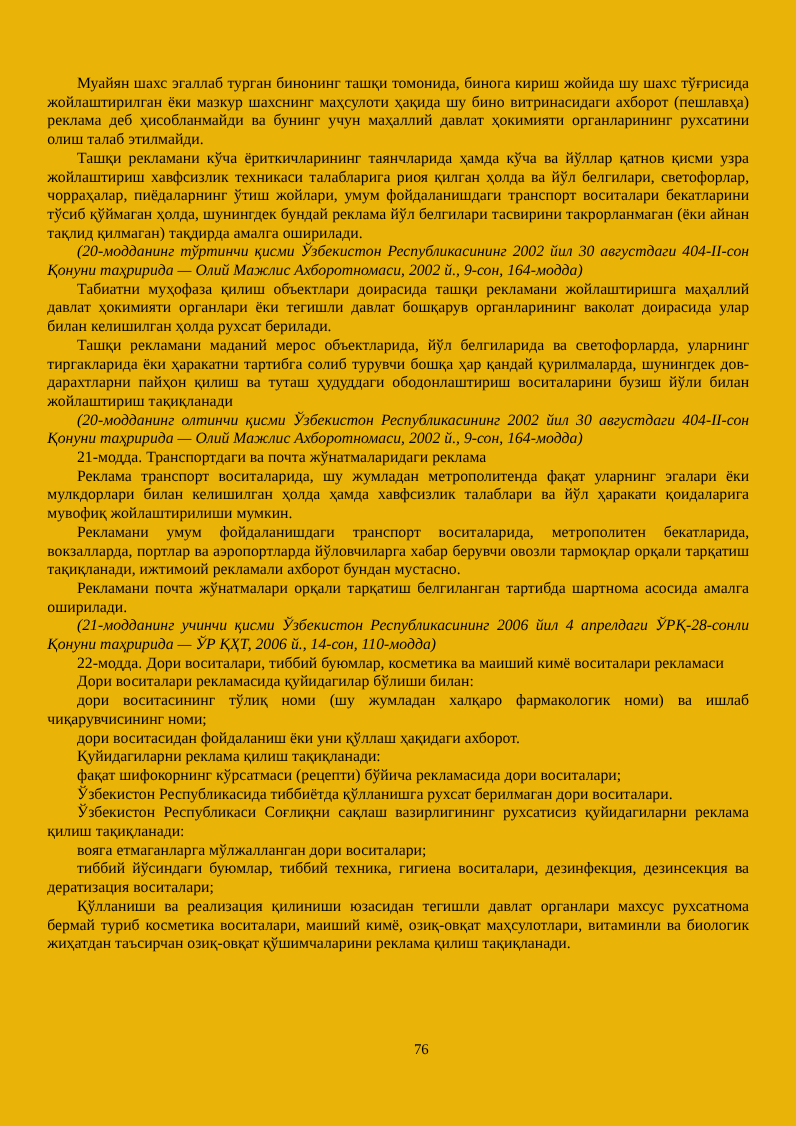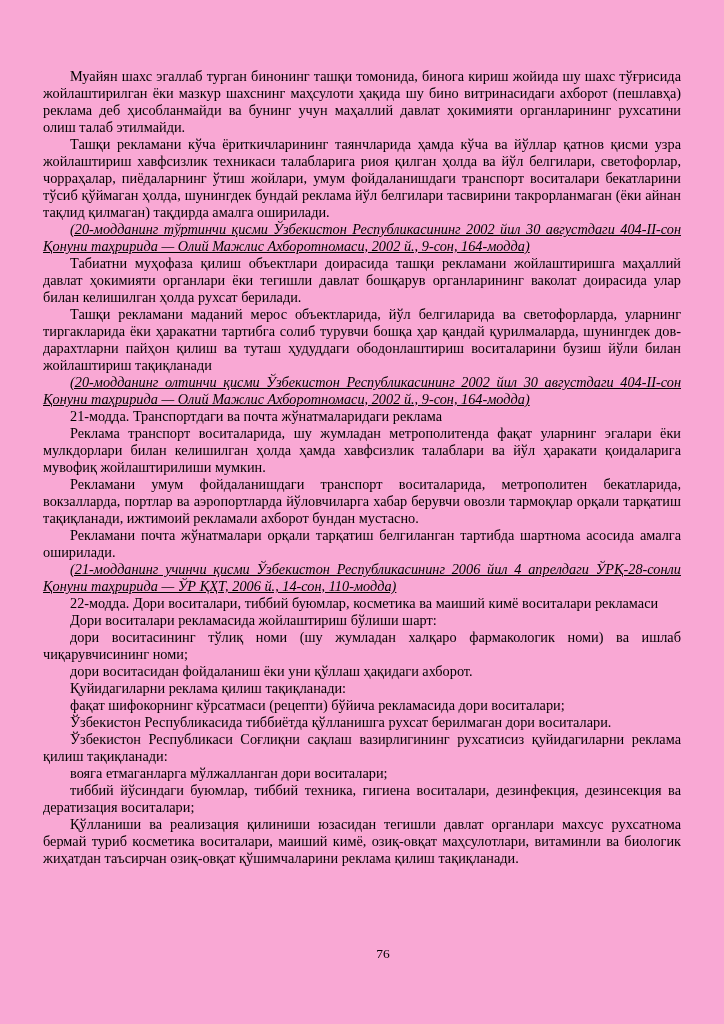--- a/index.html
+++ b/index.html
@@ -4,21 +4,21 @@
 <style>
   html, body {
     margin: 0;
     padding: 0;
     background: #ffffff;
   }
   .page {
     position: relative;
     width: 724px;
     height: 1024px;
-    background: #f9a8d4;
+    background: #eab308;
     color: #000000;
     font-family: "Liberation Serif", "DejaVu Serif", serif;
     overflow: hidden;
   }
   .content {
     position: absolute;
     left: 43px;
     top: 68px;
     width: 638px;
   }
@@ -26,21 +26,20 @@
     margin: 0;
     padding: 0;
     font-size: 14.3px;
     line-height: 17px;
     text-align: justify;
     text-indent: 27px;
     color: #000000;
   }
   .content p.ref {
     font-style: italic;
-    text-decoration: underline;
   }
   .page-number {
     position: absolute;
     left: 0;
     right: 0;
     top: 946px;
     text-align: center;
     font-size: 13.5px;
     color: #000000;
     padding-left: 42px;
@@ -56,21 +55,21 @@
     <p class="ref">(20-модданинг тўртинчи қисми Ўзбекистон Республикасининг 2002 йил 30 августдаги 404-II-сон Қонуни таҳририда — Олий Мажлис Ахборотномаси, 2002 й., 9-сон, 164-модда)</p>
     <p>Табиатни муҳофаза қилиш объектлари доирасида ташқи рекламани жойлаштиришга маҳаллий давлат ҳокимияти органлари ёки тегишли давлат бошқарув органларининг ваколат доирасида улар билан келишилган ҳолда рухсат берилади.</p>
     <p>Ташқи рекламани маданий мерос объектларида, йўл белгиларида ва светофорларда, уларнинг тиргакларида ёки ҳаракатни тартибга солиб турувчи бошқа ҳар қандай қурилмаларда, шунингдек дов-дарахтларни пайҳон қилиш ва туташ ҳудуддаги ободонлаштириш воситаларини бузиш йўли билан жойлаштириш тақиқланади</p>
     <p class="ref">(20-модданинг олтинчи қисми Ўзбекистон Республикасининг 2002 йил 30 августдаги 404-II-сон Қонуни таҳририда — Олий Мажлис Ахборотномаси, 2002 й., 9-сон, 164-модда)</p>
     <p>21-модда. Транспортдаги ва почта жўнатмаларидаги реклама</p>
     <p>Реклама транспорт воситаларида, шу жумладан метрополитенда фақат уларнинг эгалари ёки мулкдорлари билан келишилган ҳолда ҳамда хавфсизлик талаблари ва йўл ҳаракати қоидаларига мувофиқ жойлаштирилиши мумкин.</p>
     <p>Рекламани умум фойдаланишдаги транспорт воситаларида, метрополитен бекатларида, вокзалларда, портлар ва аэропортларда йўловчиларга хабар берувчи овозли тармоқлар орқали тарқатиш тақиқланади, ижтимоий рекламали ахборот бундан мустасно.</p>
     <p>Рекламани почта жўнатмалари орқали тарқатиш белгиланган тартибда шартнома асосида амалга оширилади.</p>
     <p class="ref">(21-модданинг учинчи қисми Ўзбекистон Республикасининг 2006 йил 4 апрелдаги ЎРҚ-28-сонли Қонуни таҳририда — ЎР ҚҲТ, 2006 й., 14-сон, 110-модда)</p>
     <p>22-модда. Дори воситалари, тиббий буюмлар, косметика ва маиший кимё воситалари рекламаси</p>
-    <p>Дори воситалари рекламасида жойлаштириш бўлиши шарт:</p>
+    <p>Дори воситалари рекламасида қуйидагилар бўлиши билан:</p>
     <p>дори воситасининг тўлиқ номи (шу жумладан халқаро фармакологик номи) ва ишлаб чиқарувчисининг номи;</p>
     <p>дори воситасидан фойдаланиш ёки уни қўллаш ҳақидаги ахборот.</p>
     <p>Қуйидагиларни реклама қилиш тақиқланади:</p>
     <p>фақат шифокорнинг кўрсатмаси (рецепти) бўйича рекламасида дори воситалари;</p>
     <p>Ўзбекистон Республикасида тиббиётда қўлланишга рухсат берилмаган дори воситалари.</p>
     <p>Ўзбекистон Республикаси Соғлиқни сақлаш вазирлигининг рухсатисиз қуйидагиларни реклама қилиш тақиқланади:</p>
     <p>вояга етмаганларга мўлжалланган дори воситалари;</p>
     <p>тиббий йўсиндаги буюмлар, тиббий техника, гигиена воситалари, дезинфекция, дезинсекция ва дератизация воситалари;</p>
     <p>Қўлланиши ва реализация қилиниши юзасидан тегишли давлат органлари махсус рухсатнома бермай туриб косметика воситалари, маиший кимё, озиқ-овқат маҳсулотлари, витаминли ва биологик жиҳатдан таъсирчан озиқ-овқат қўшимчаларини реклама қилиш тақиқланади.</p>
   </div>

